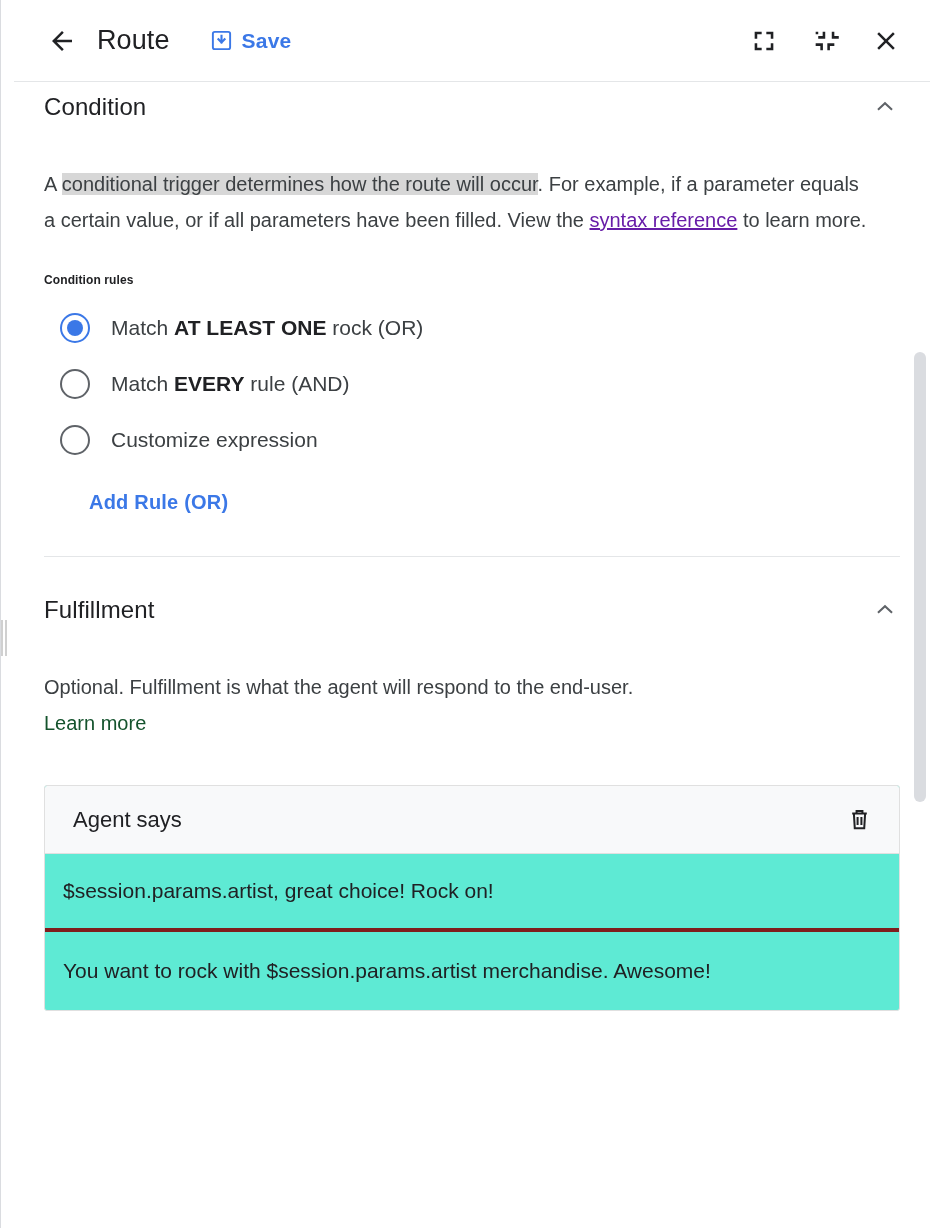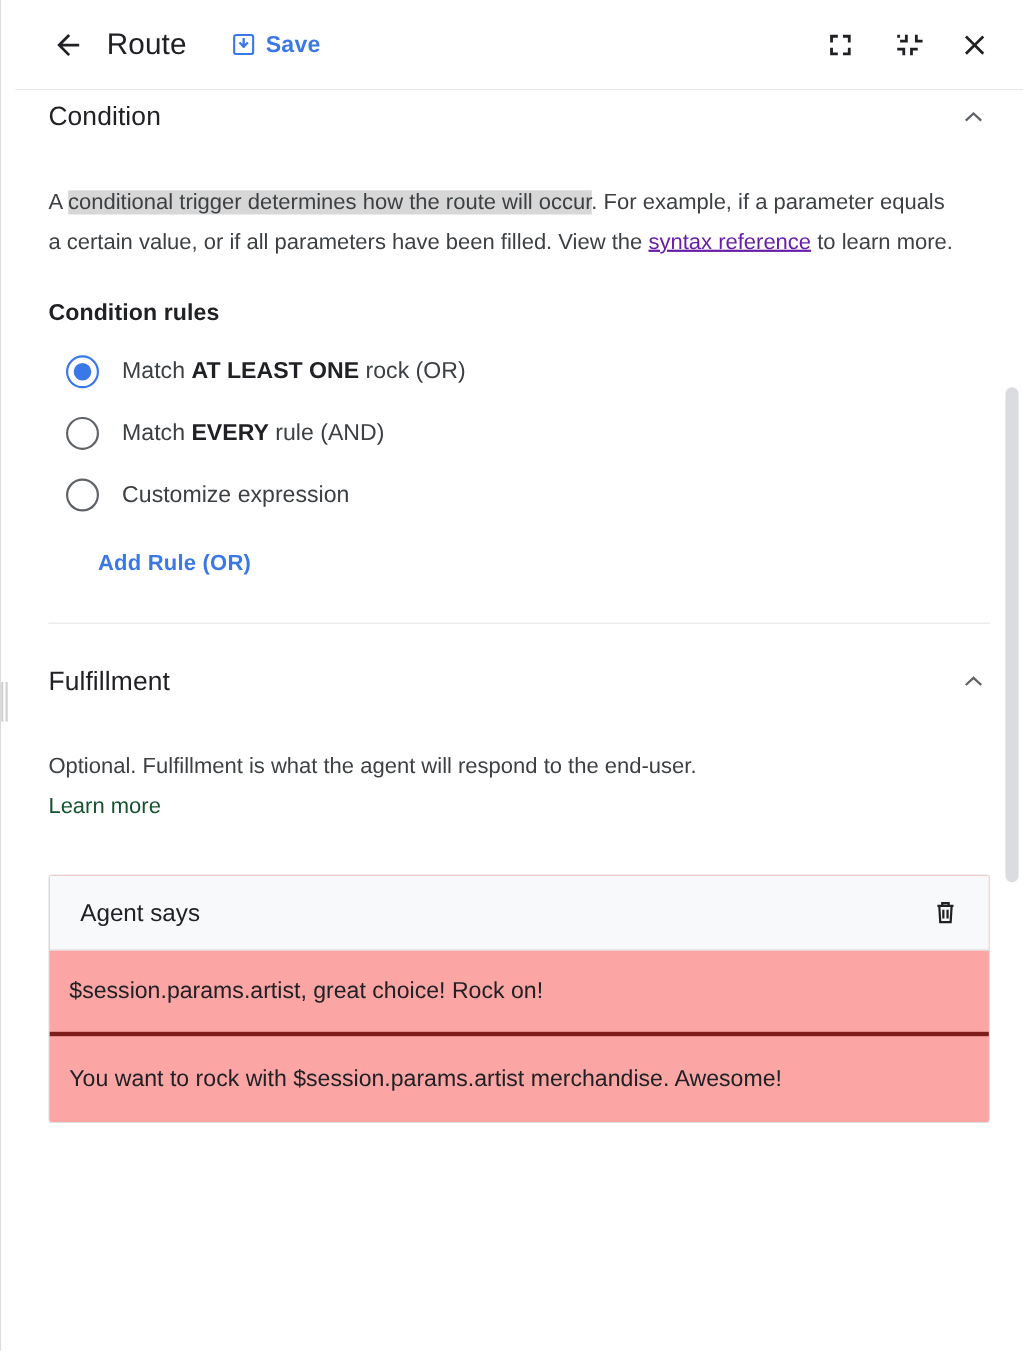--- a/index.html
+++ b/index.html
@@ -103,21 +103,21 @@
     line-height: 36px;
     color: #3c4043;
     margin-top: 44px;
     max-width: 825px;
   }
   .sel { background: #d7d7d7; }
   .link-visited { color: #681da8; text-decoration: underline; cursor: pointer; }
   .link-blue { color: #14532d; cursor: pointer; }
 
   .sub-label {
-    font-size: 21px;
+    font-size: 12px;
     font-weight: bold;
     color: #202124;
     margin-top: 35px;
     letter-spacing: .1px;
   }
 
   
   .radio-row {
     display: flex; align-items: center;
     margin-top: 26px;
@@ -219,21 +219,21 @@
     color: #3c4043;
     margin-top: 44px;
     max-width: 830px;
   }
 
   .card {
     margin-top: 44px;
     border: 1px solid #e0e0e0;
     border-radius: 3px;
     overflow: hidden;
-    background: #fca5a5;
+    background: #5eead4;
   }
   .card-head {
     background: #f8f9fa;
     border-bottom: 1px solid #e0e0e0;
     height: 68px;
     display: flex; align-items: center; justify-content: space-between;
     padding: 0 18px 0 28px;
   }
   .card-title { font-size: 22px; color: #202124; }
   .msg-row {

